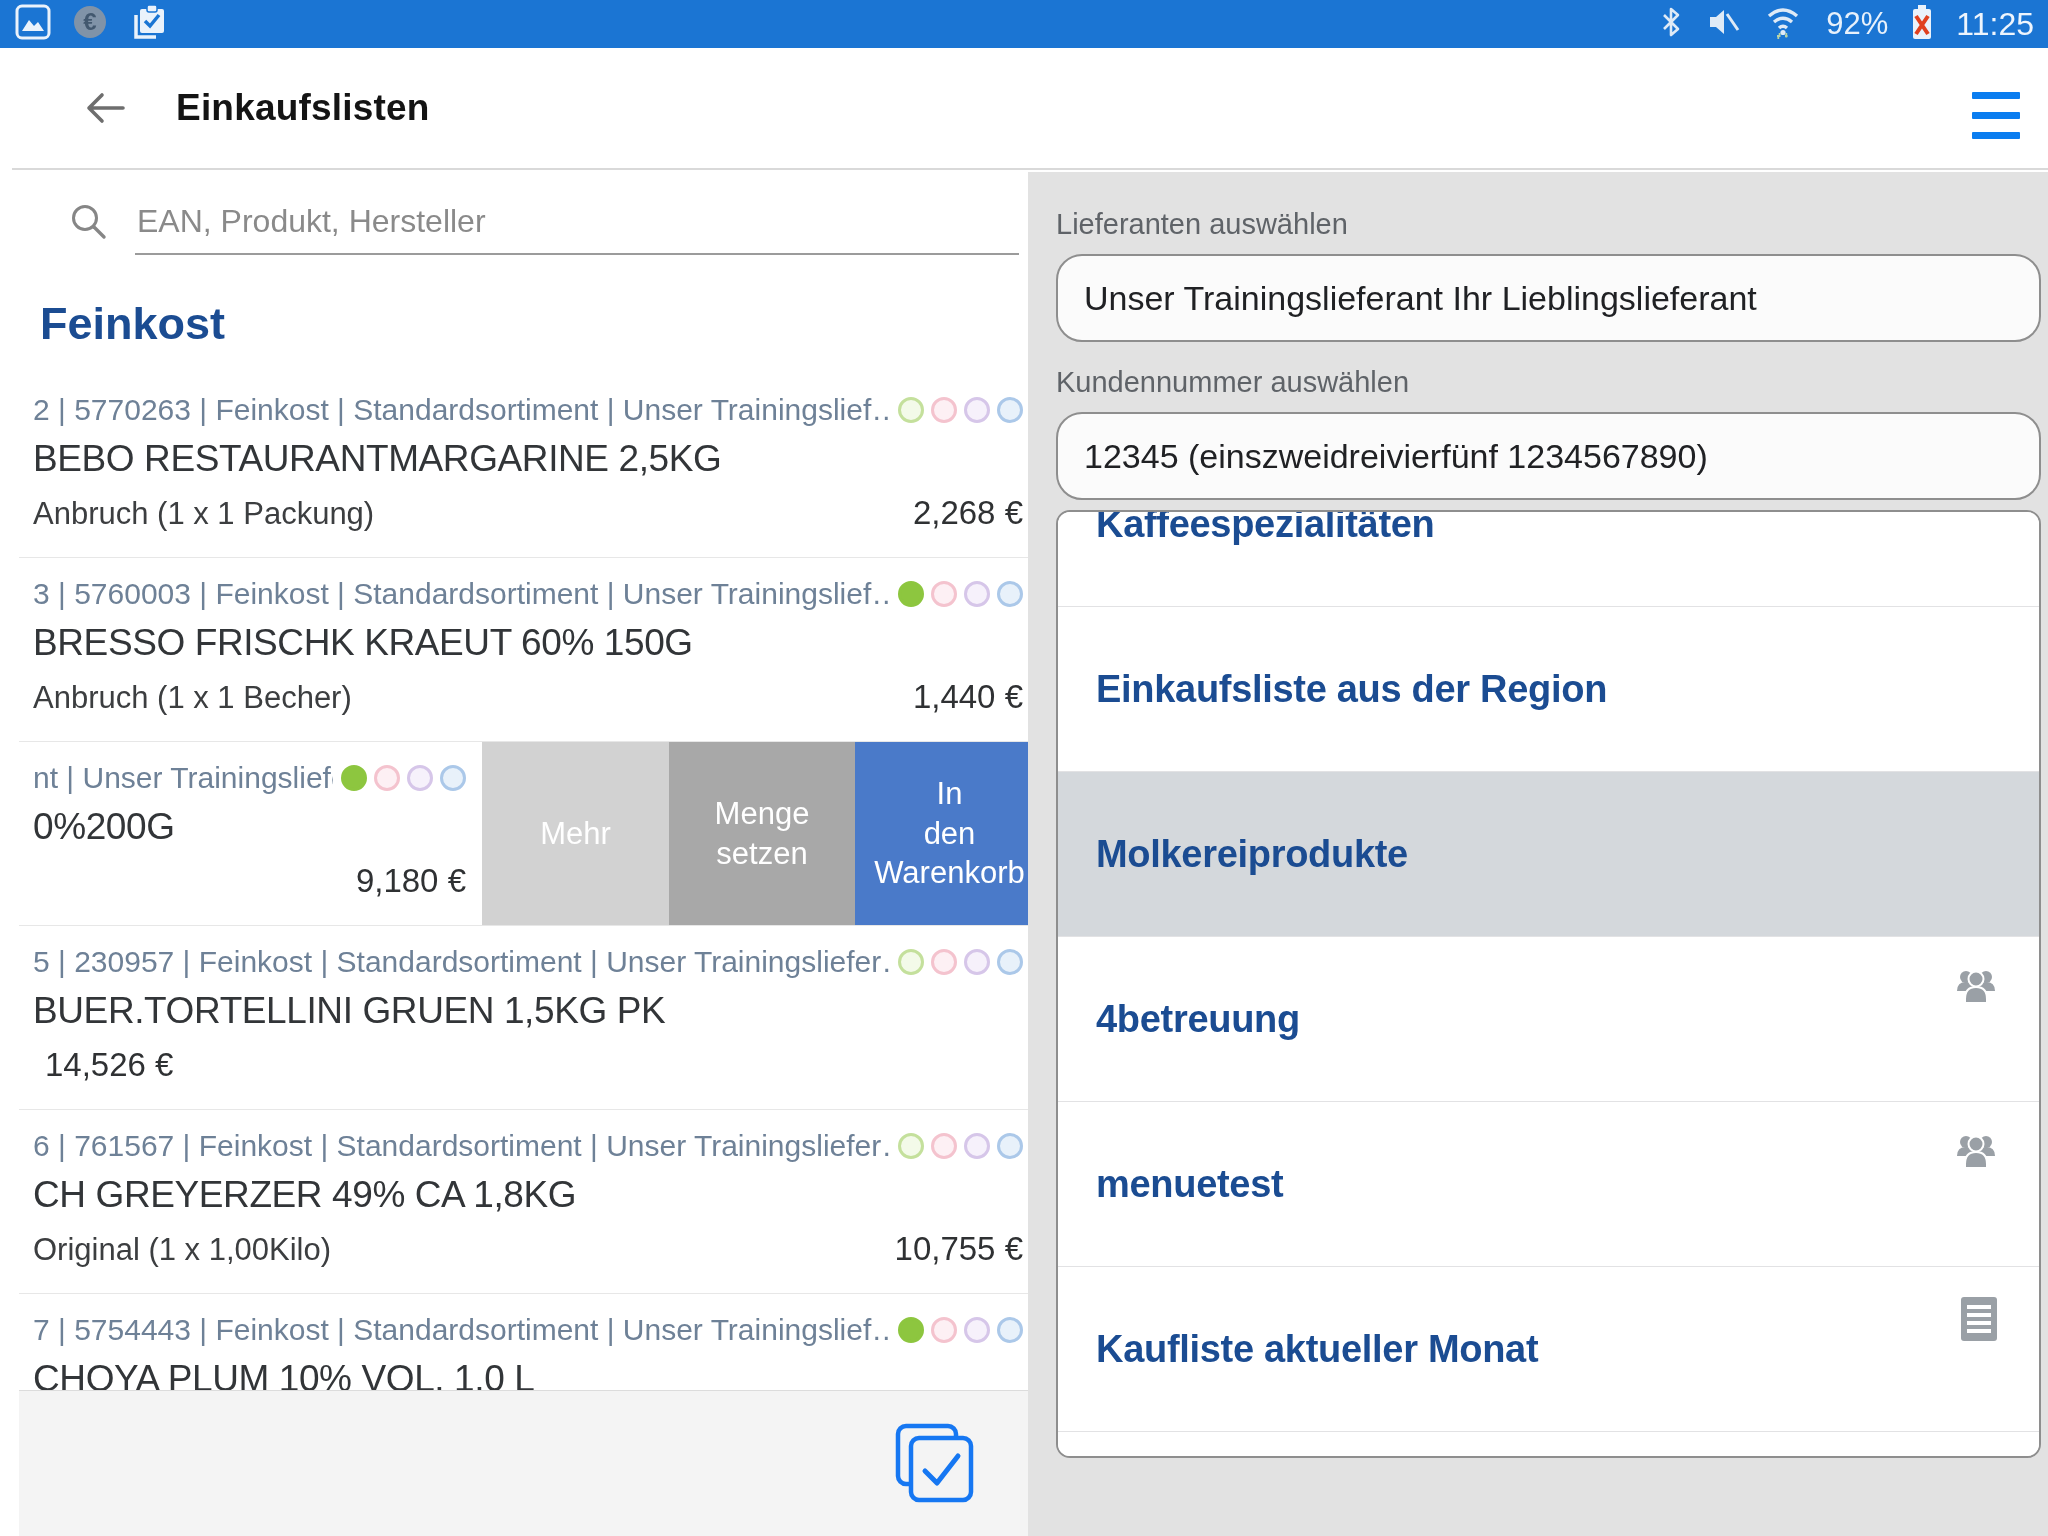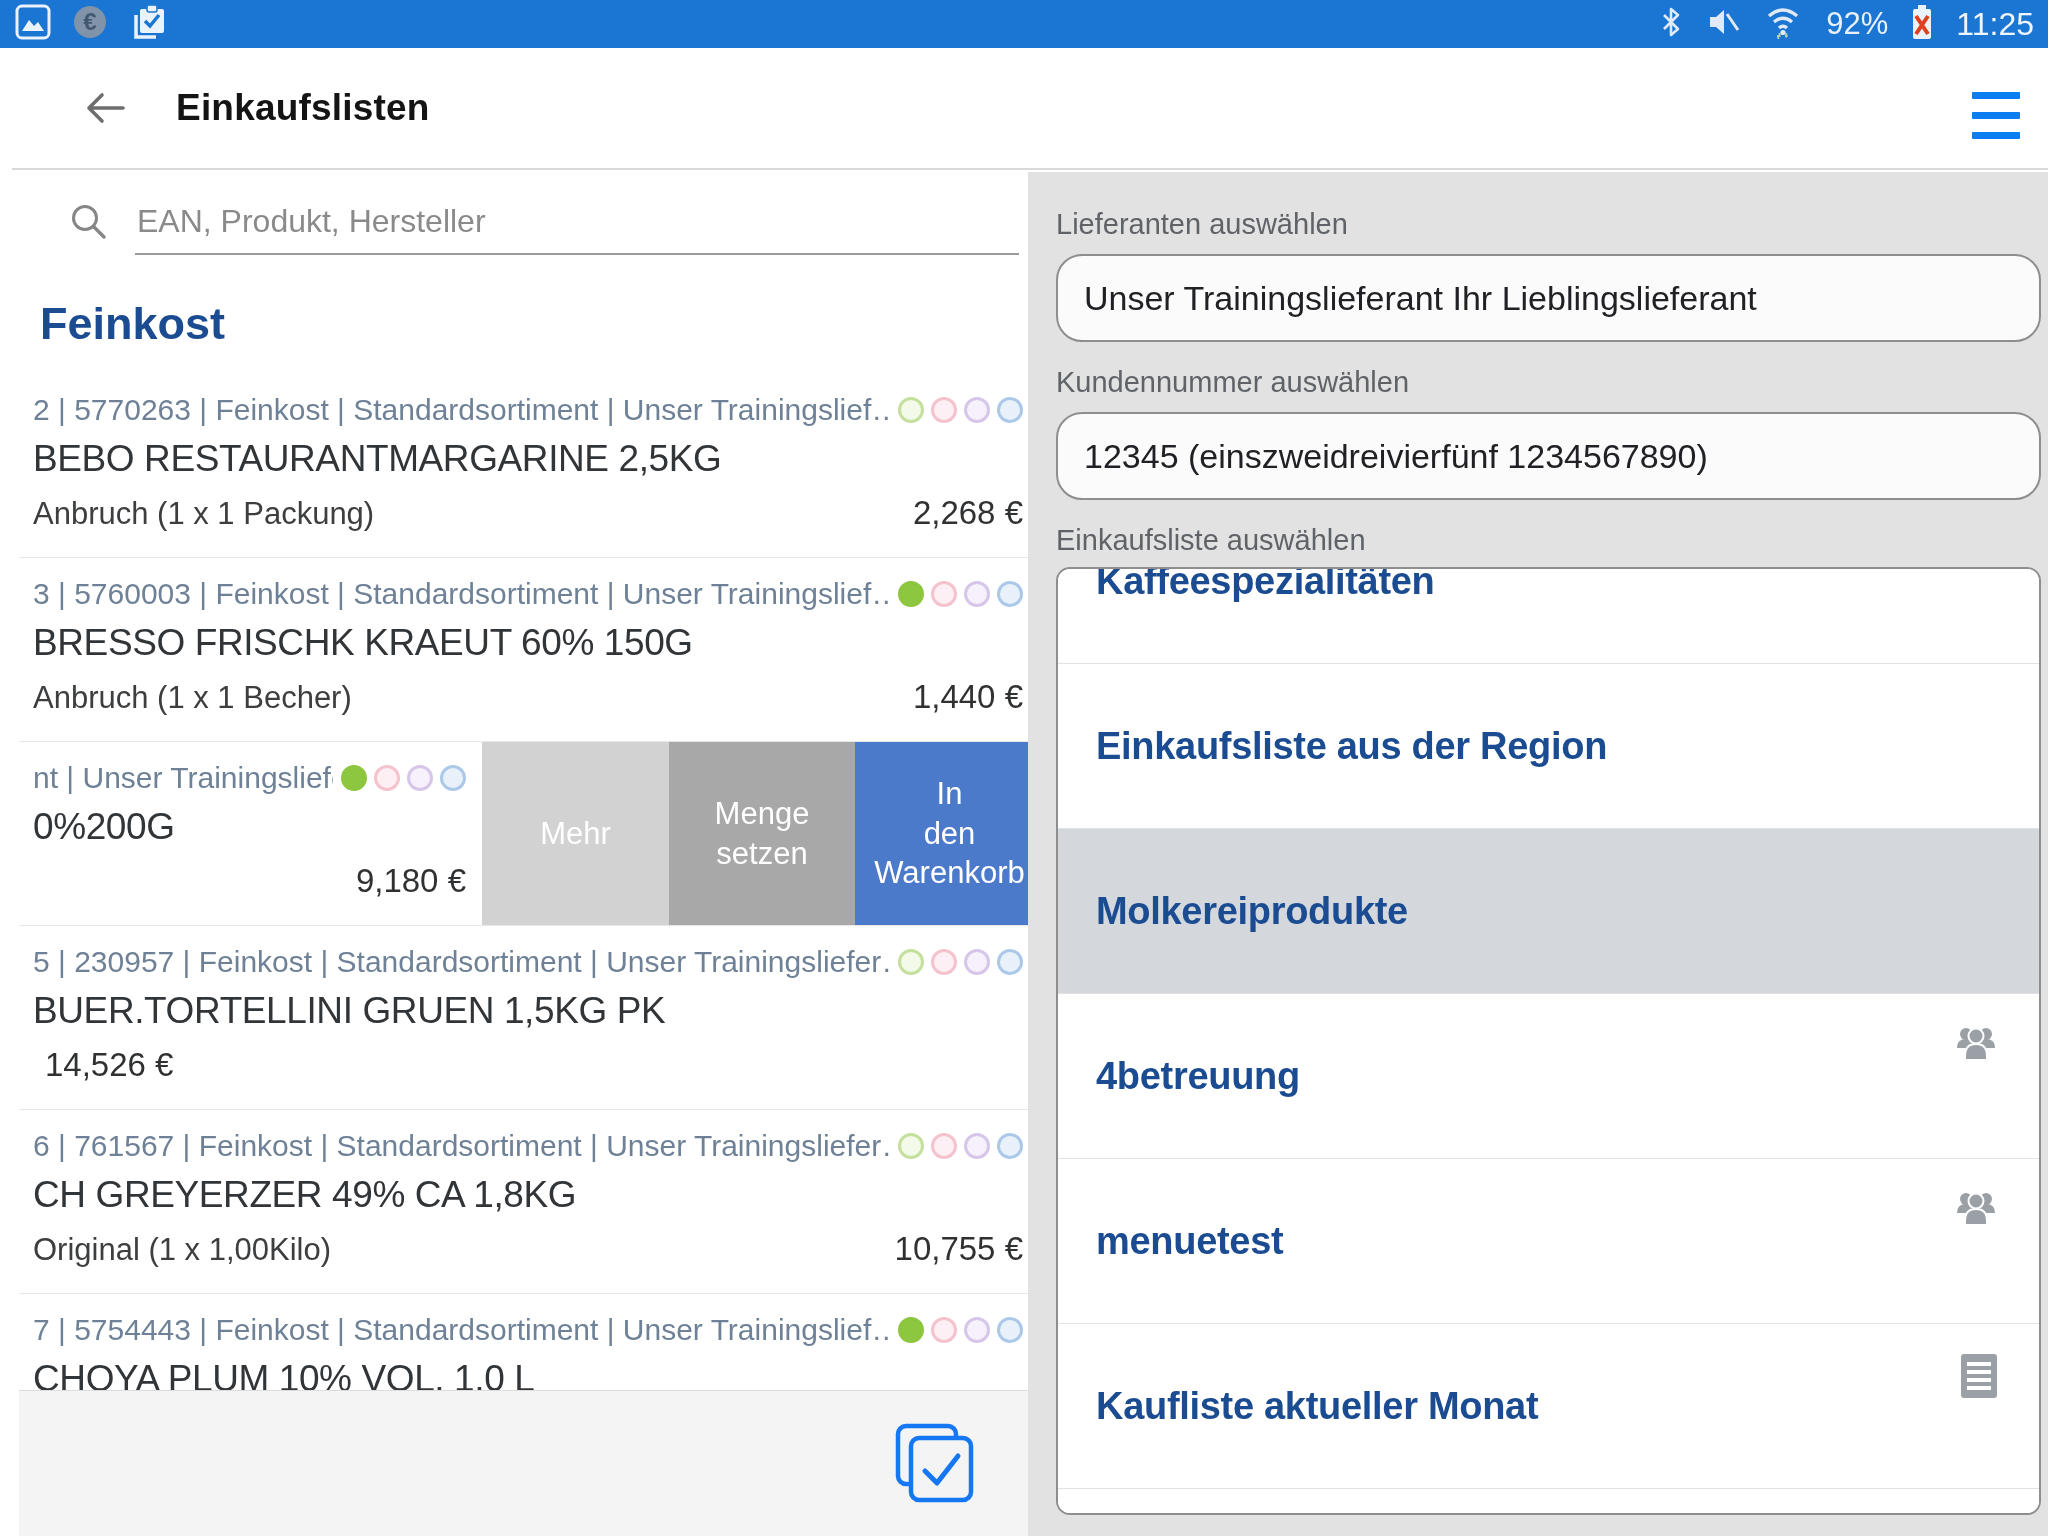--- a/index.html
+++ b/index.html
@@ -302,21 +302,20 @@
 
   <div class="right-panel">
     <div class="rlabel l1">Lieferanten auswählen</div>
     <div class="rselect">
       <span class="rselect-value">Unser Trainingslieferant Ihr Lieblingslieferant</span>
     </div>
     <div class="rlabel l2">Kundennummer auswählen</div>
     <div class="rselect">
       <span class="rselect-value">12345 (einszweidreivierfünf 1234567890)</span>
     </div>
-    <div class="rlabel l3">Einkaufsliste auswählen</div>
     <div class="rlist" id="shopping-lists">
         <div class="rli first">
           <span class="rli-label">Kaffeespezialitäten</span>
         </div>
         <div class="rli">
           <span class="rli-label">Einkaufsliste aus der Region</span>
         </div>
         <div class="rli selected">
           <span class="rli-label">Molkereiprodukte</span>
         </div>

